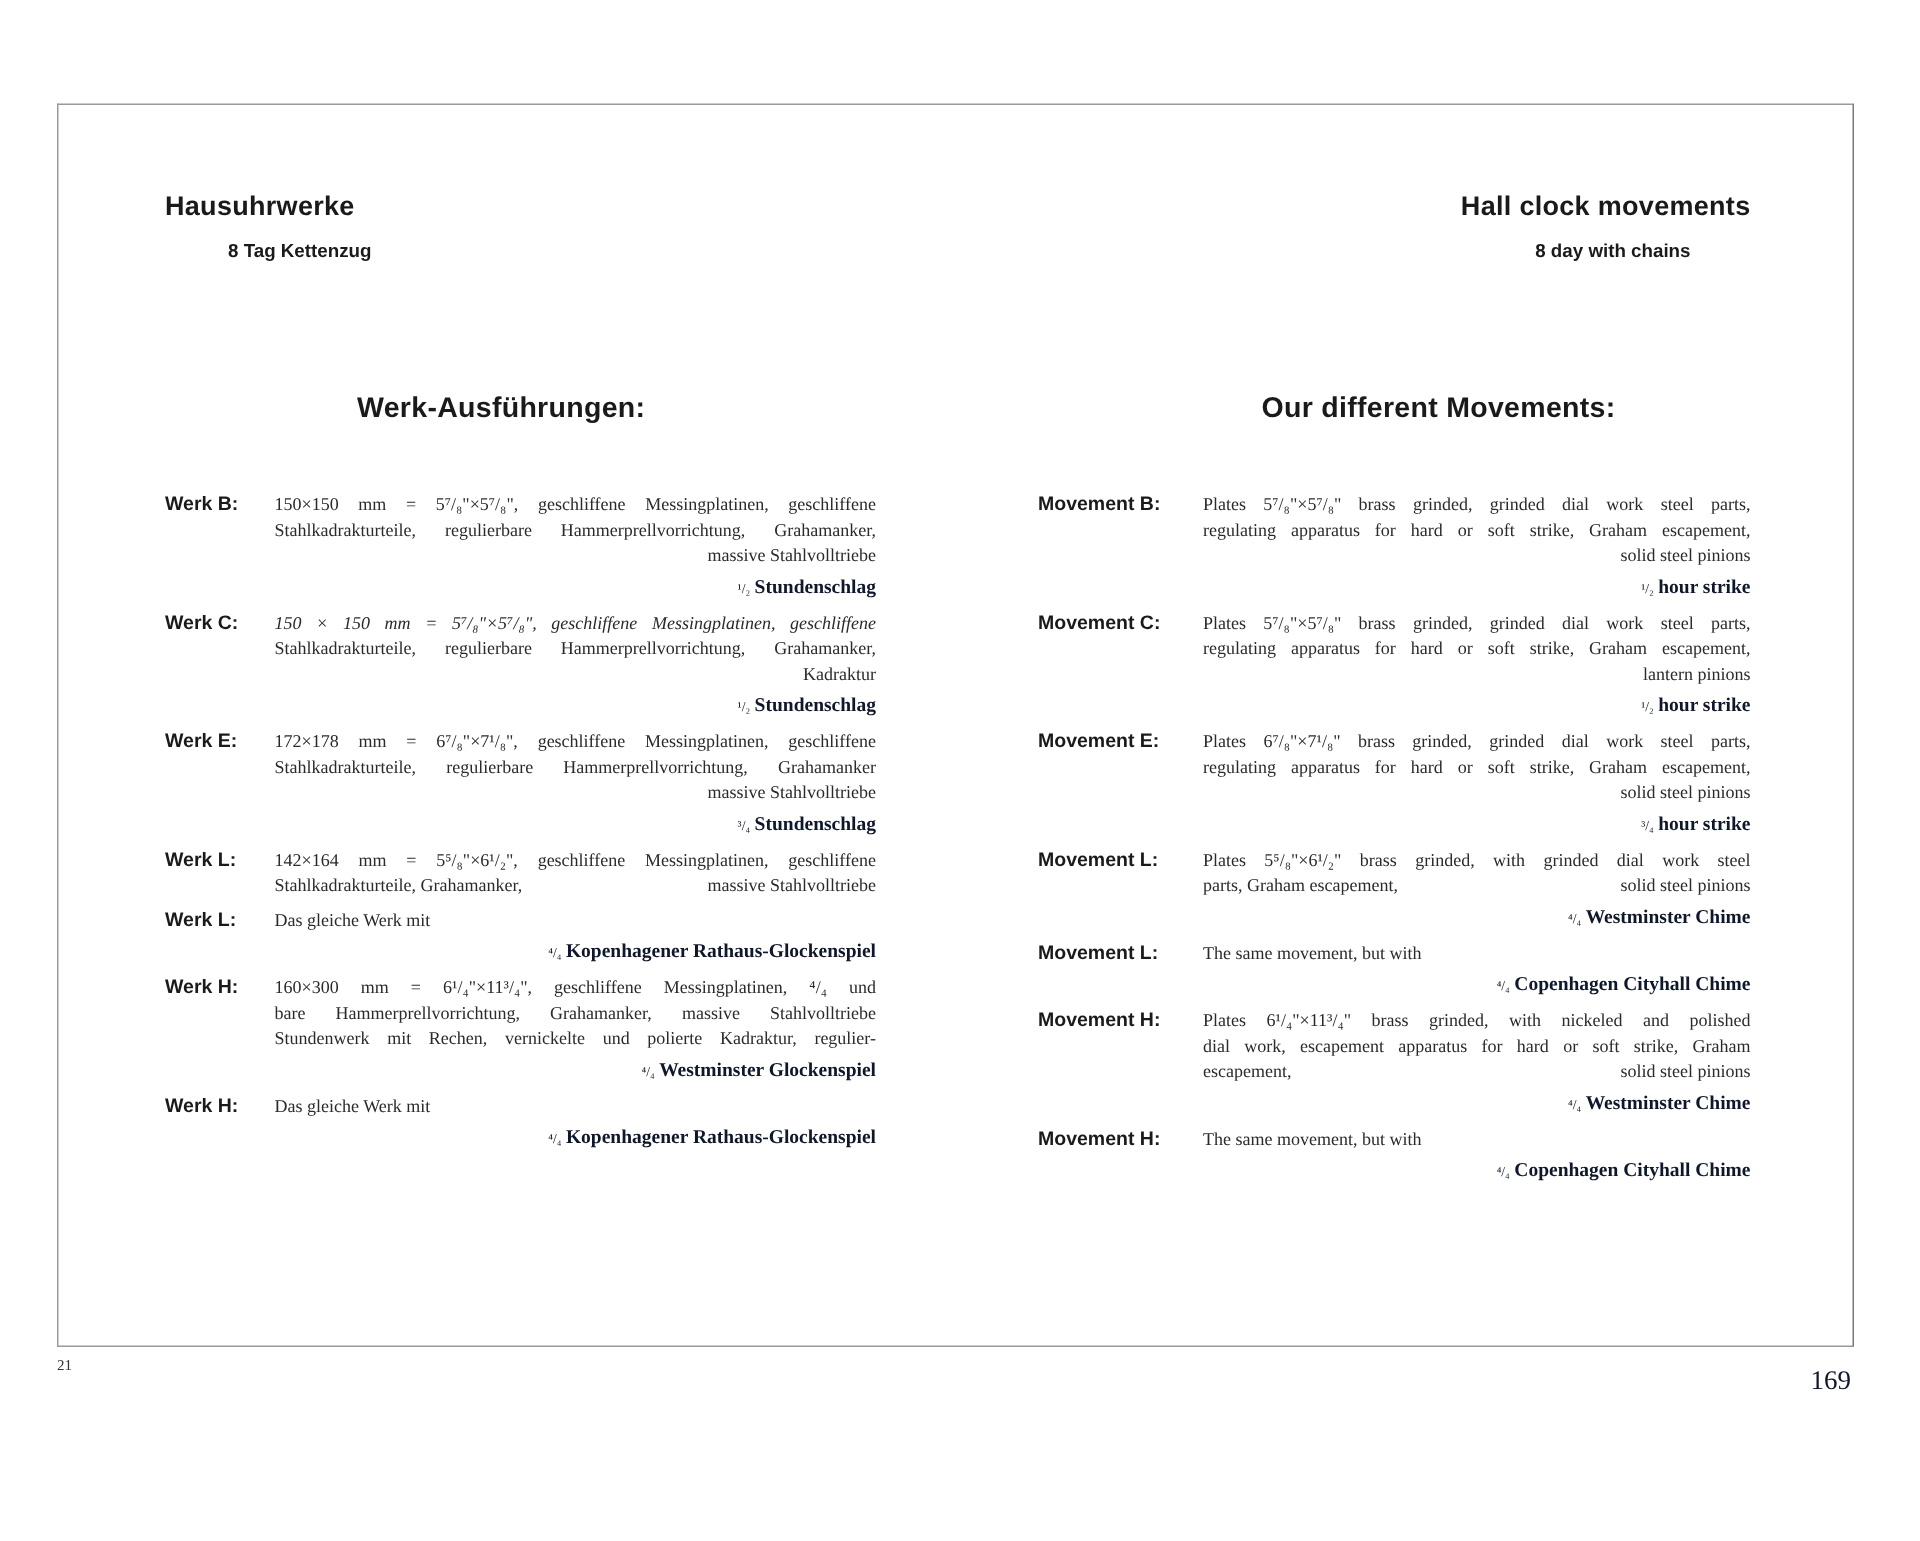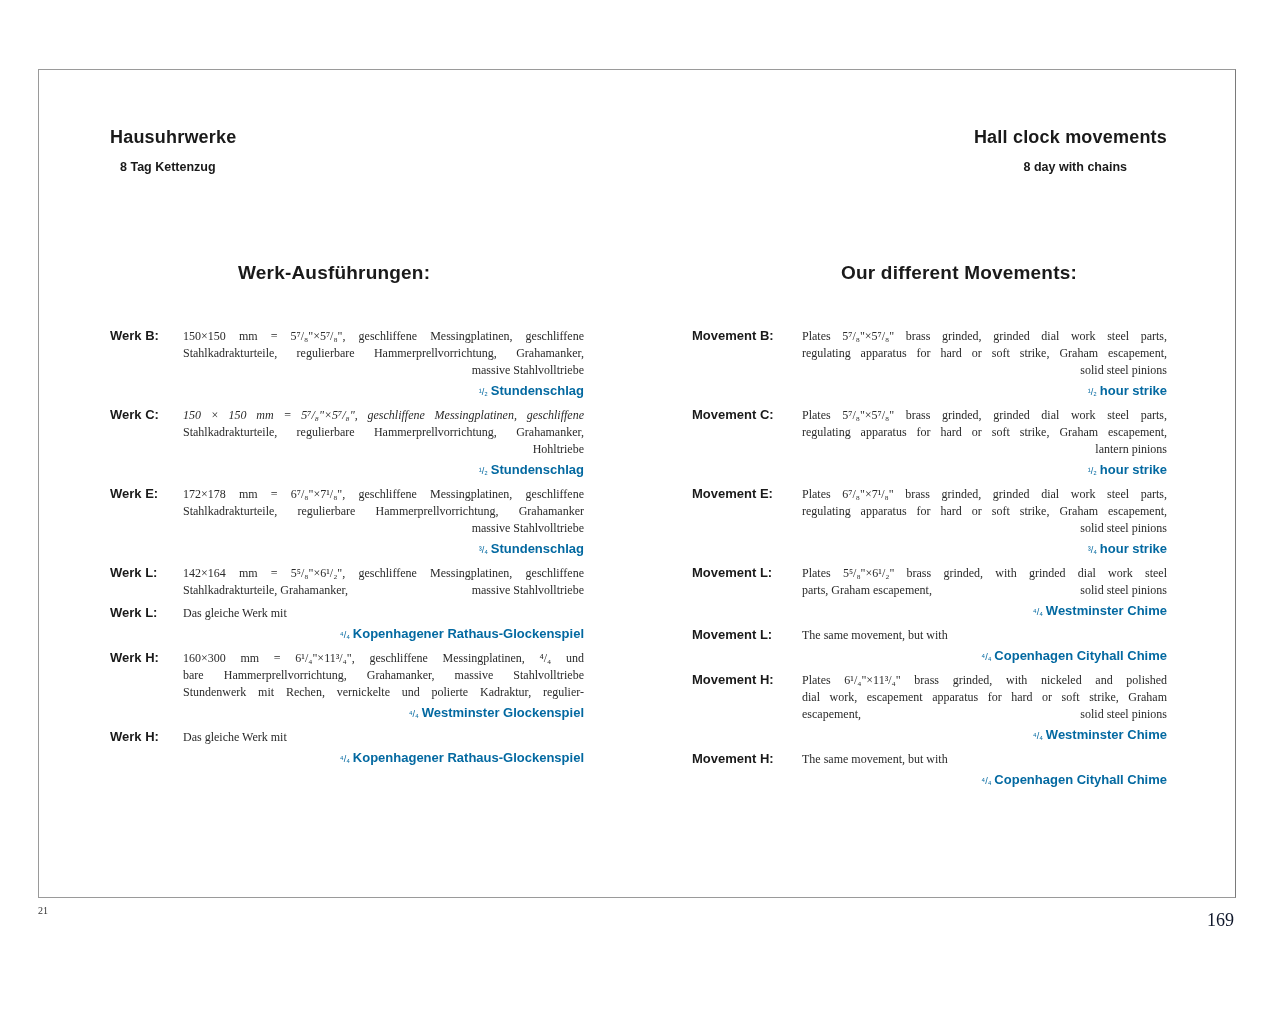--- a/index.html
+++ b/index.html
@@ -15,21 +15,21 @@
   .pn-left { left: 38px; top: 905px; font-size: 10px; color: #333; }
   .pn-right { left: 1207px; top: 910px; font-size: 18px; color: #0f172a; }
 
   .col { position: absolute; top: 0; }
   .col-left { left: 110px; width: 474px; }
   .col-right { left: 692px; width: 475px; }
 
   .title { position: absolute; top: 103px; font-size: 18px; font-weight: bold; letter-spacing: 0.2px; white-space: nowrap; margin-top: 24px; }
   .col-left .title { left: 0; }
   .col-right .title { right: 0; }
-  .subtitle { position: absolute; top: 160px; font-size: 12.5px; font-weight: bold; white-space: nowrap; }
+  .subtitle { position: absolute; top: 160px; font-size: 12.5px; font-weight: bold; white-space: nowrap; margin-left: 32px; }
   .col-left .subtitle { left: 10px; }
   .col-right .subtitle { right: 40px; }
 
   .section-heading {
     position: absolute; top: 262px; font-size: 19px; font-weight: bold; white-space: nowrap;
     font-family: "Liberation Sans", sans-serif; letter-spacing: 0.2px;
   }
   .col-left .section-heading { left: 128px; }
   .col-right .section-heading { left: 149px; }
 
@@ -40,21 +40,21 @@
   }
   .entry-body {
     margin-left: 73px; font-family: "Liberation Serif", serif; font-size: 12px; line-height: 17px;
     text-align: justify; color: #2a2a2a;
   }
   .col-right .entry-body { margin-left: 110px; }
   .entry-body .line { display: block; }
   .entry-body .line.right { text-align: right; }
   .entry-body .line.split { display: flex; justify-content: space-between; }
   .entry-strike {
-    text-align: right; font-size: 13px; font-weight: bold; line-height: 18px; margin-top: 3px; color: #0369a1;
+    text-align: right; font-size: 13px; font-weight: bold; line-height: 18px; margin-top: 3px; color: #0f172a; font-family: Liberation Serif, serif;
   }
   .entry-strike .frac { font-size: 9px; font-weight: normal; margin-right: 3px; }
 </style>
 </head>
 <body>
 
 <div class="frame"></div>
 
 <div class="col col-left">
   <div class="title">Hausuhrwerke</div>
@@ -68,21 +68,21 @@
           <span class="line" style="text-align-last: justify;">Stahlkadrakturteile, regulierbare Hammerprellvorrichtung, Grahamanker,</span>
           <span class="line right">massive Stahlvolltriebe</span>
         </div>
         <div class="entry-strike"><span class="frac">¹/₂</span><span>Stundenschlag</span></div>
       </div>
       <div class="entry">
         <div class="entry-label">Werk C:</div>
         <div class="entry-body">
           <span class="line" style="text-align-last: justify; font-style: italic;">150 × 150 mm = 5⁷/₈"×5⁷/₈", geschliffene Messingplatinen, geschliffene</span>
           <span class="line" style="text-align-last: justify;">Stahlkadrakturteile, regulierbare Hammerprellvorrichtung, Grahamanker,</span>
-          <span class="line right">Hohltriebe</span>
+          <span class="line right">Kadraktur</span>
         </div>
         <div class="entry-strike"><span class="frac">¹/₂</span><span>Stundenschlag</span></div>
       </div>
       <div class="entry">
         <div class="entry-label">Werk E:</div>
         <div class="entry-body">
           <span class="line" style="text-align-last: justify;">172×178 mm = 6⁷/₈"×7¹/₈", geschliffene Messingplatinen, geschliffene</span>
           <span class="line" style="text-align-last: justify;">Stahlkadrakturteile, regulierbare Hammerprellvorrichtung, Grahamanker</span>
           <span class="line right">massive Stahlvolltriebe</span>
         </div>

